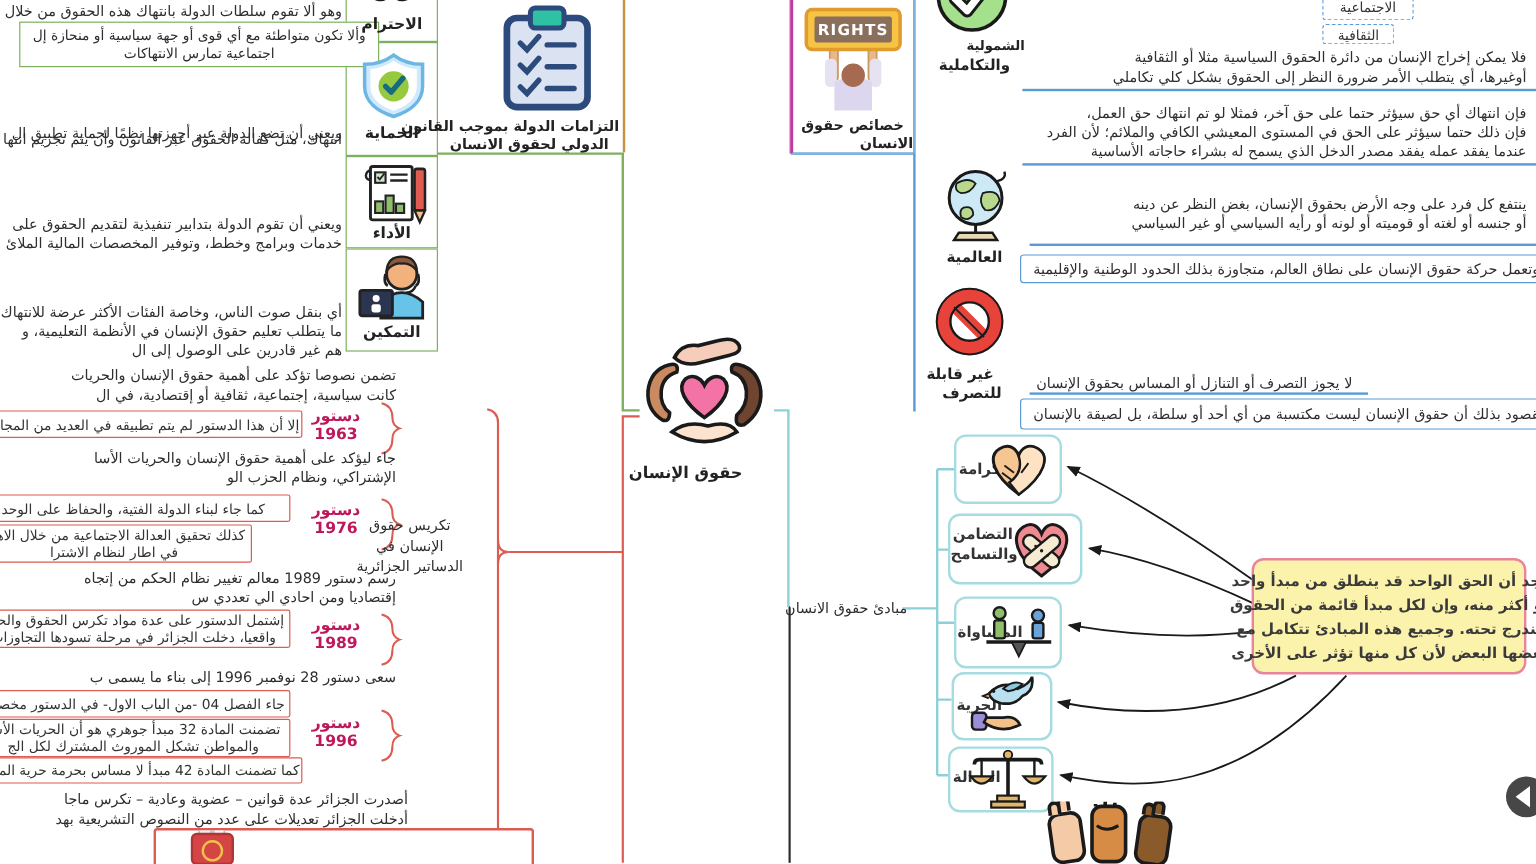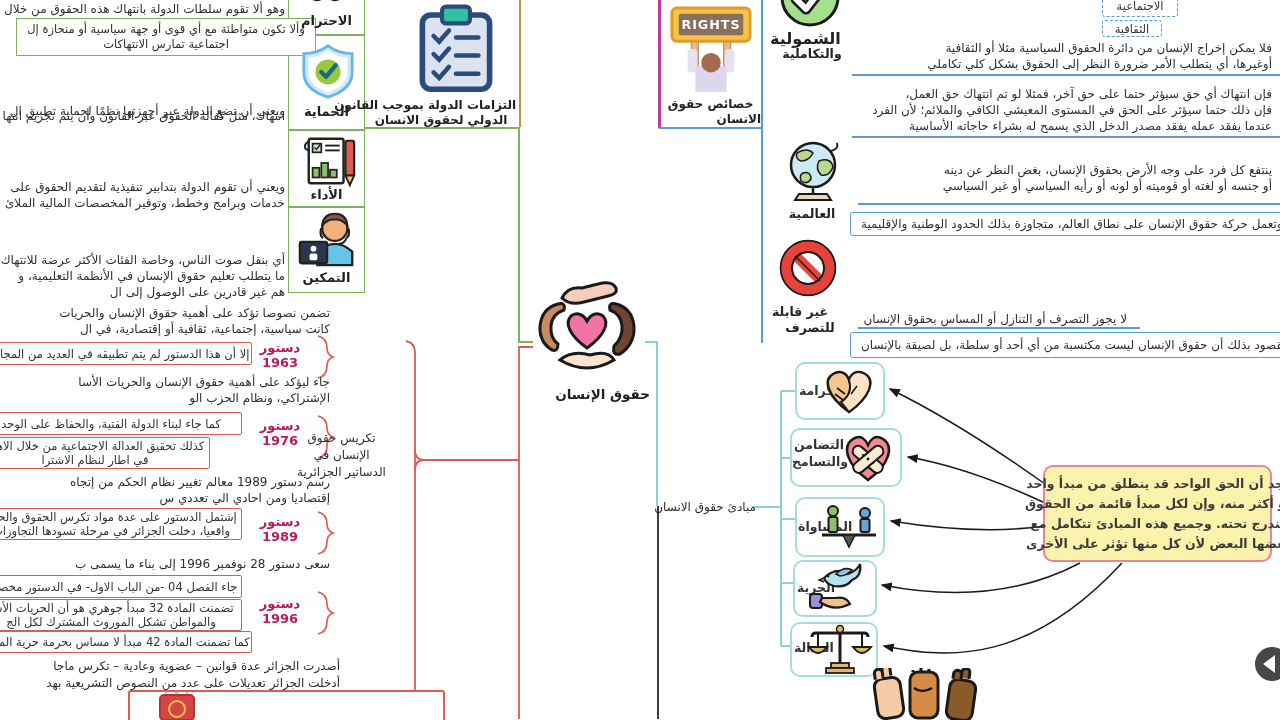--- a/index.html
+++ b/index.html
@@ -23,21 +23,21 @@
   .ul{position:absolute;height:2px;background:#5b9bd5;z-index:3;}
   .bluebox{position:absolute;border:1.5px solid #5b9bd5;border-radius:3px;background:#fff;box-sizing:border-box;
         display:flex;align-items:center;justify-content:flex-end;padding:0 10px;font-size:12px;direction:rtl;white-space:nowrap;color:#2e2e2e;z-index:3;}
   .pbox{position:absolute;border:2px solid #a6dbe0;border-radius:10px;background:#fff;box-sizing:border-box;z-index:2;}
   .plabel{position:absolute;font-weight:bold;font-size:12.5px;color:#333;direction:rtl;white-space:nowrap;z-index:3;}
   .note{position:absolute;left:1043px;top:465px;width:229px;height:97px;background:#fbf2ac;border:2px solid #e8849c;border-radius:10px;box-sizing:border-box;
         display:flex;flex-direction:column;justify-content:center;align-items:center;direction:rtl;
         font-size:12.5px;font-weight:600;color:#3a3a3a;line-height:20px;white-space:nowrap;z-index:3;}
   .icon{position:absolute;z-index:4;}
   .fab{position:absolute;left:1255px;top:647px;width:34px;height:34px;border-radius:50%;background:#474747;z-index:5;}
-  .center-label{position:absolute;left:524px;top:386px;width:126px;text-align:right;font-weight:bold;font-size:13.5px;color:#222;direction:rtl;z-index:3;}
+  .center-label{position:absolute;left:524px;top:386px;width:126px;text-align:left;font-weight:bold;font-size:13.5px;color:#222;direction:rtl;z-index:3;}
 </style>
 </head>
 <body>
 
 <div id="stage">
 
   <svg class="lines" width="1280" height="720" viewBox="0 0 1280 720">
     <defs>
       <marker id="ah" markerWidth="9" markerHeight="8" refX="6.5" refY="3" orient="auto">
         <path d="M0,0 L7.5,3 L0,6 Z" fill="#1a1a1a"></path>
@@ -167,21 +167,21 @@
   <div class="t bold" style="left:660px;top:111px;width:101px;text-align:right;">الانسان</div>
 
   <div class="dash" style="left:1102px;top:-6px;width:76px;height:23px;">الاجتماعية</div>
   <div class="dash" style="left:1102px;top:20px;width:60px;height:17px;">الثقافية</div>
 
   <svg class="icon" style="left:779px;top:-34px;" width="62" height="64" viewBox="0 0 62 64">
     <circle cx="31" cy="31" r="28" fill="#a5e08c" stroke="#1a1a1a" stroke-width="3"></circle>
     <path d="M17,33 l10,10 l18,-23" fill="none" stroke="#1a1a1a" stroke-width="11" stroke-linecap="round" stroke-linejoin="round"></path>
     <path d="M17,33 l10,10 l18,-23" fill="none" stroke="#ffffff" stroke-width="6" stroke-linecap="round" stroke-linejoin="round"></path>
   </svg>
-  <div class="t bold" style="left:770px;top:31px;width:84px;text-align:left;font-size:16px;">الشمولية</div>
+  <div class="t bold" style="left:770px;top:31px;width:84px;text-align:right;font-size:11px;">الشمولية</div>
   <div class="t bold" style="left:770px;top:46px;width:84px;text-align:center;font-size:12.5px;">والتكاملية</div>
   <div class="t" style="right:8px;top:40px;">فلا يمكن إخراج الإنسان من دائرة الحقوق السياسية مثلا أو الثقافية</div>
   <div class="t" style="right:8px;top:56px;">أوغيرها، أي يتطلب الأمر ضرورة النظر إلى الحقوق بشكل كلي تكاملي</div>
   <div class="ul" style="left:852px;top:74px;width:428px;"></div>
   <div class="t" style="right:8px;top:86px;">فإن انتهاك أي حق سيؤثر حتما على حق آخر، فمثلا لو تم انتهاك حق العمل،</div>
   <div class="t" style="right:8px;top:102px;">فإن ذلك حتما سيؤثر على الحق في المستوى المعيشي الكافي والملائم؛ لأن الفرد</div>
   <div class="t" style="right:8px;top:118px;">عندما يفقد عمله يفقد مصدر الدخل الذي يسمح له بشراء حاجاته الأساسية</div>
   <div class="ul" style="left:852px;top:136px;width:428px;"></div>
 
   <svg class="icon" style="left:779px;top:139px;" width="68" height="66" viewBox="0 0 68 66">

